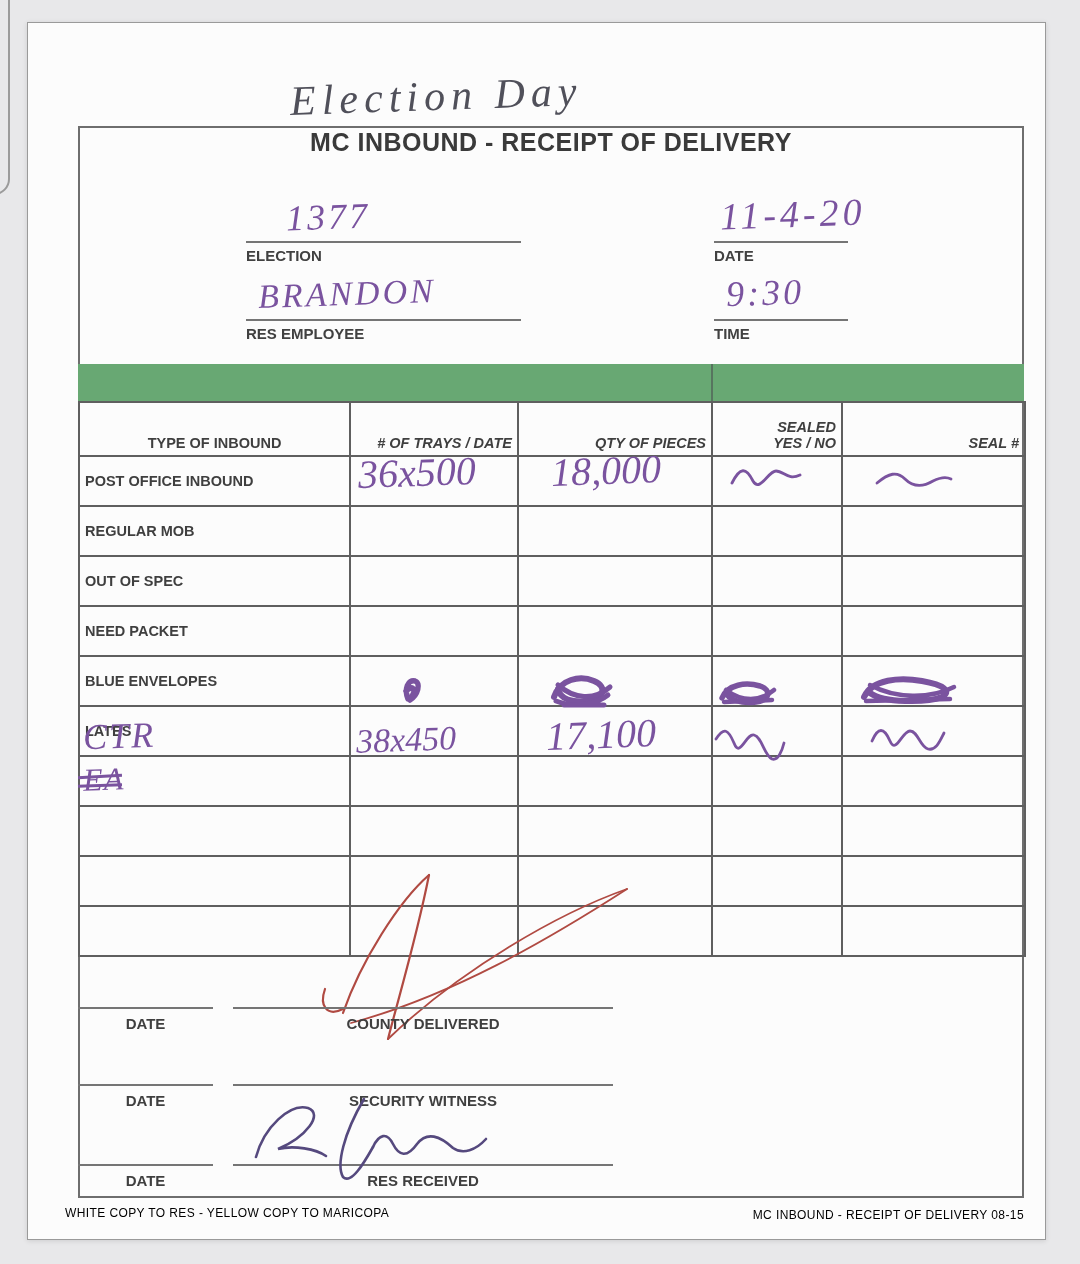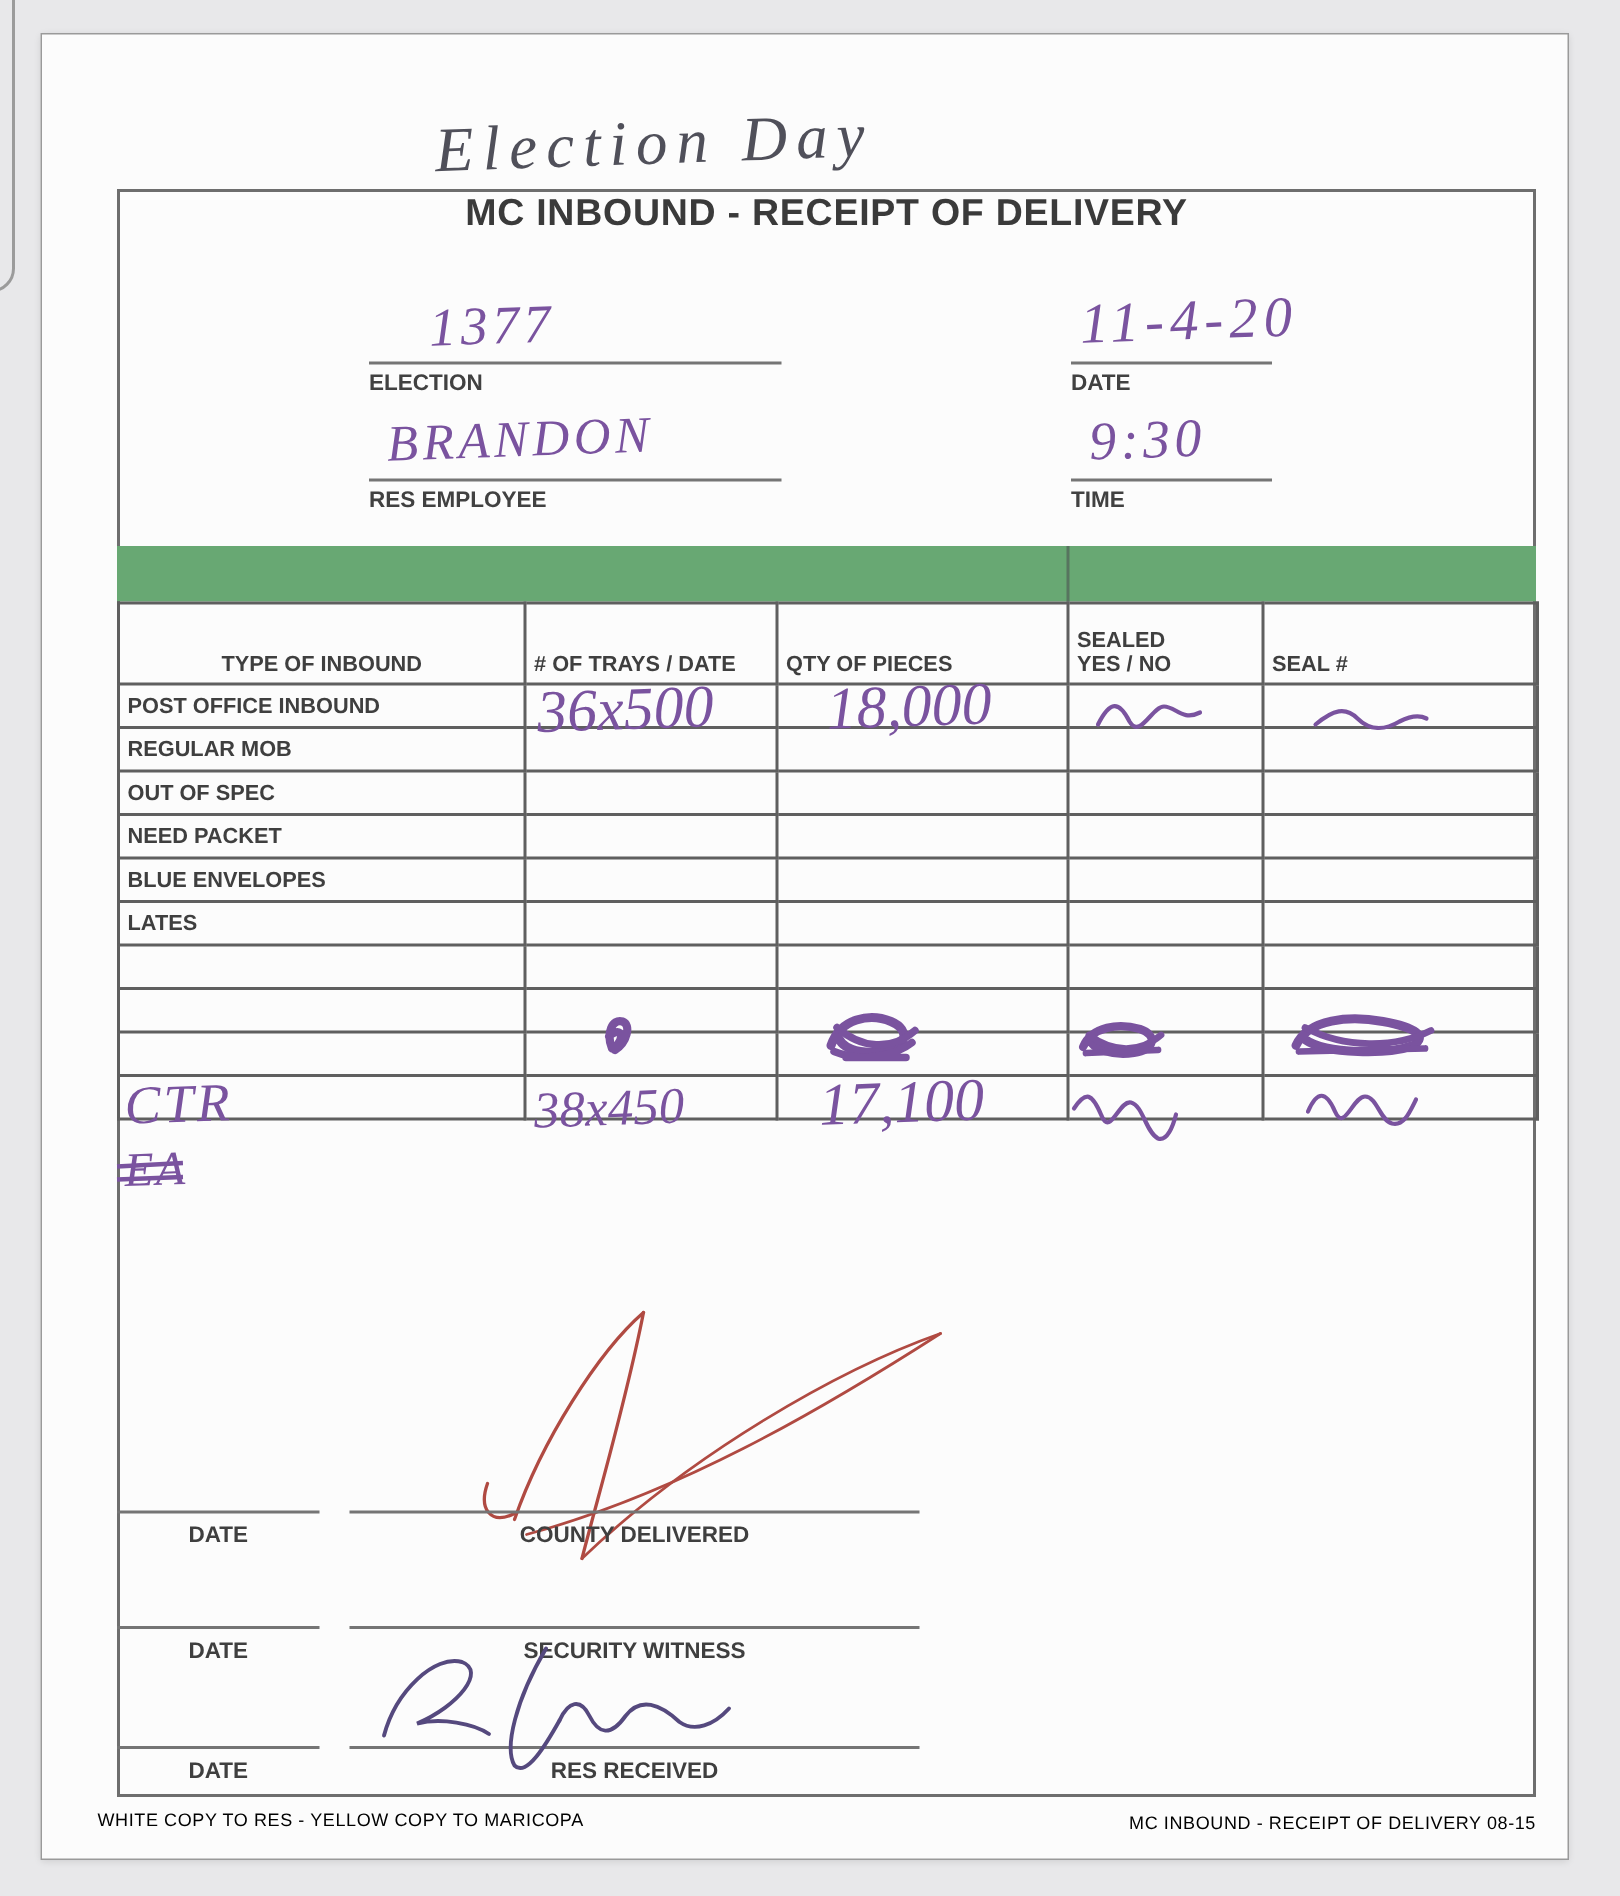--- a/index.html
+++ b/index.html
@@ -23,22 +23,22 @@
   .flabel { text-align:left; font-weight:bold; font-size:15px; color:#414141; }
   .green-bar { left:50px; top:341px; width:946px; height:37px; background:#68a873; }
   .green-bar .vsep { position:absolute; left:633px; top:0; width:2px; height:37px; background:#57745f; }
 
   
   table.inbound { position:absolute; left:50px; top:378px; width:946px;
                   border-collapse:collapse; table-layout:fixed; }
   table.inbound th, table.inbound td { border:2px solid #5f5f5f; padding:0 5px;
                   font-size:14.5px; font-weight:bold; color:#3f3f3f; }
   table.inbound th { height:54px; vertical-align:bottom; padding-bottom:4px; }
-  table.inbound td { height:29px; vertical-align:middle; text-align:left; }
-  th.c, td.c { text-align:left; }
+  table.inbound td { height:50px; vertical-align:middle; text-align:left; }
+  th.c, td.c { text-align:right;font-style:italic; }
 
   
   .hw { font-family:"Liberation Serif", serif; font-style:italic; color:#7a539f;
         white-space:nowrap; transform:rotate(-2deg); line-height:1; }
   .hw-dark { color:#50505a; }
   .strike { background:#7a539f; height:3px; }
 
   
   .sig-label { text-align:center; font-weight:bold; font-size:15px; color:#3f3f3f; }
   .footer { font-size:12px; color:#000000; letter-spacing:.4px; }

